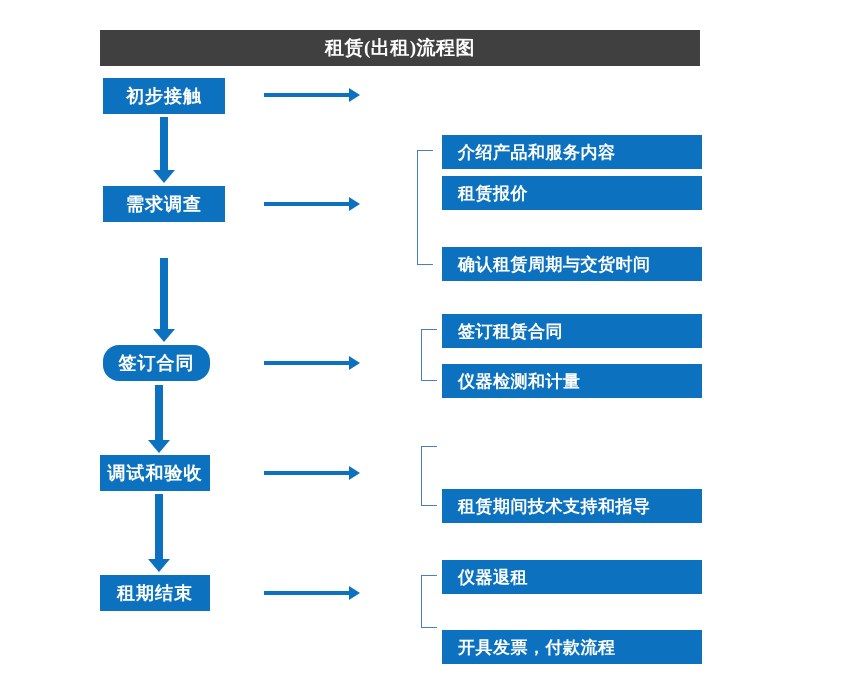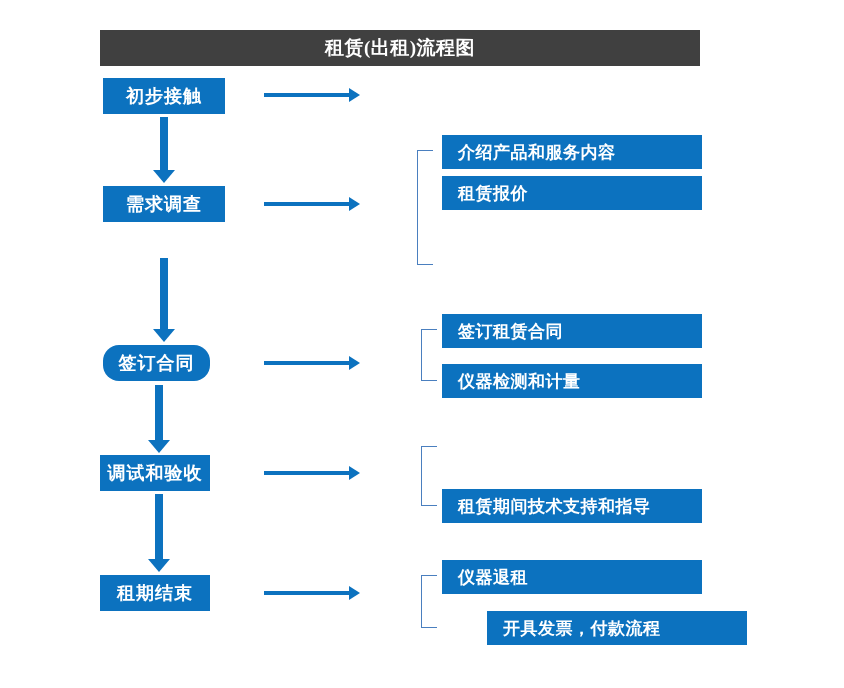--- a/index.html
+++ b/index.html
@@ -186,25 +186,26 @@
 
   <div class="bracket" style="left:421px; top:446px; height:60px;"></div>
 
   <div class="bracket" style="left:421px; top:575px; height:53px;"></div>
 
 
   <div class="box detail-box" style="top:135px;">介绍产品和服务内容</div>
 
   <div class="box detail-box" style="top:176px;">租赁报价</div>
 
+  <div class="box detail-box" style="top:247px;">确认租赁周期与交货时间</div>
 
   <div class="box detail-box" style="top:314px;">签订租赁合同</div>
 
   <div class="box detail-box" style="top:364px;">仪器检测和计量</div>
 
 
   <div class="box detail-box" style="top:489px;">租赁期间技术支持和指导</div>
 
   <div class="box detail-box" style="top:560px;">仪器退租</div>
 
-  <div class="box detail-box" style="top:611px;margin-left:45px;">开具发票，付款流程</div>
+  <div class="box detail-box" style="top:630px;">开具发票，付款流程</div>
 
 </div>
 
 </body></html>

